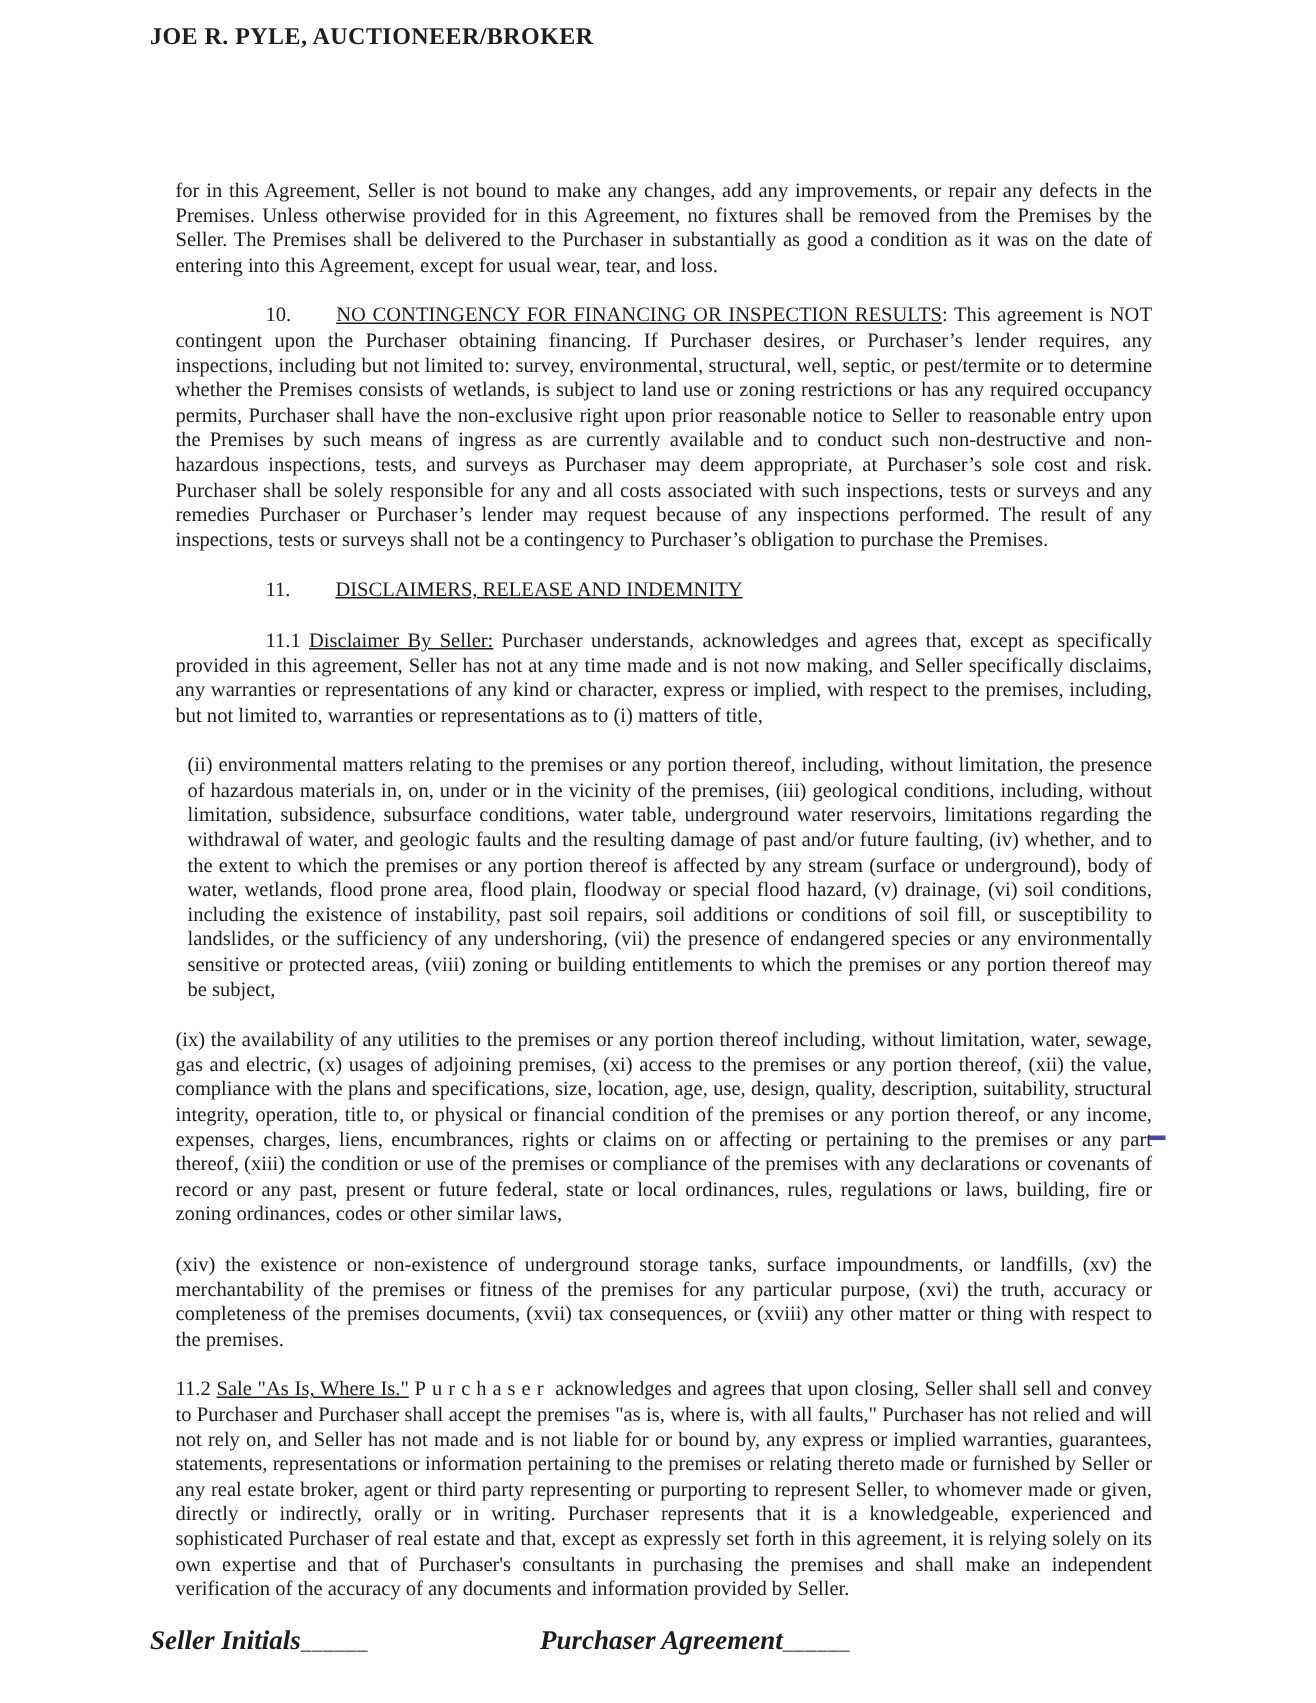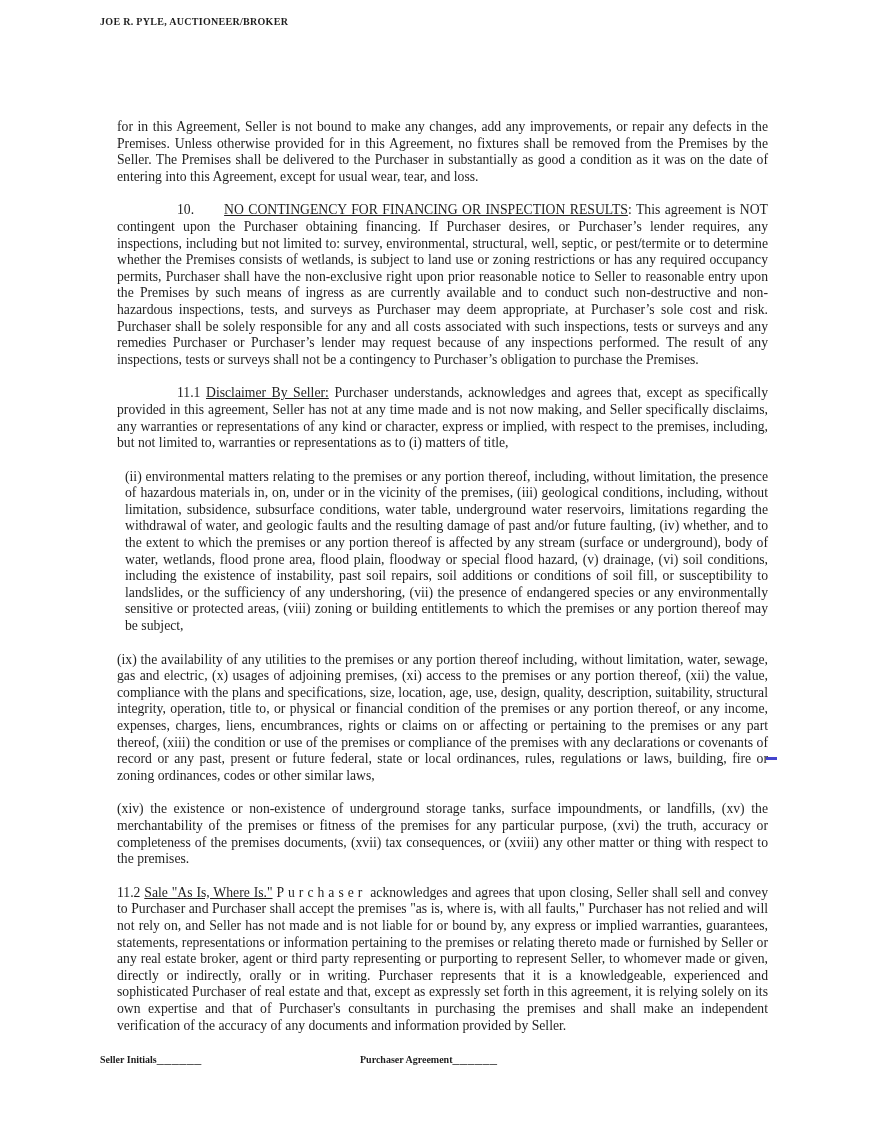--- a/index.html
+++ b/index.html
@@ -9,21 +9,21 @@
     height: 1135px;
     background: #ffffff;
     overflow: hidden;
     font-family: "Liberation Serif", "DejaVu Serif", serif;
     color: #1e1e1e;
   }
   .doc-header {
     position: absolute;
     left: 100px;
     top: 16px;
-    font-size: 10px;
+    font-size: 16px;
     font-weight: bold;
     letter-spacing: 0.3px;
     white-space: nowrap;
   }
   .doc-body {
     position: absolute;
     left: 100px;
     top: 102px;
     width: 685px;
     font-size: 13.7px;
@@ -42,21 +42,21 @@
   .seg-sp  { letter-spacing: 4px; }
   .initials-row {
     position: relative;
     margin-top: 4px;
     height: 22px;
     text-align: left !important;
   }
   .initials-item { position: absolute; top: 0; white-space: nowrap; }
   .initials-item.seller    { left: 0; }
   .initials-item.purchaser { left: 260px; }
-  .initials-label { font-weight: bold; font-size: 10px; }
+  .initials-label { font-weight: bold; font-size: 18px; font-style: italic; }
   .initials-blank { font-size: 14px; letter-spacing: 0.5px; margin-top: 43px; }
   .margin-dash {
     position: absolute;
     left: 766px;
     top: 757px;
     width: 11px;
     height: 3px;
     background: #4444cc;
   }
 </style>
@@ -66,20 +66,21 @@
 <div class="page">
 
   <div class="doc-header">JOE R. PYLE, AUCTIONEER/BROKER</div>
 
   <div class="doc-body">
 
     <p class="b-cont"><span class="seg">for in this Agreement, Seller is not bound to make any changes, add any improvements, or repair any defects in the Premises. Unless otherwise provided for in this Agreement, no fixtures shall be removed from the Premises by the Seller.  The Premises shall be delivered to the Purchaser in substantially as good a condition as it was on the date of entering into this Agreement, except for usual wear, tear, and loss.</span></p>
 
     <p class="b-s10"><span class="seg">10.</span><span class="seg seg-tab"></span><span class="seg seg-u">NO CONTINGENCY FOR FINANCING OR INSPECTION RESULTS</span><span class="seg">: This agreement is NOT contingent upon the Purchaser obtaining financing. If Purchaser desires, or Purchaser’s lender requires, any inspections, including but not limited to: survey, environmental, structural, well, septic, or pest/termite or to determine whether the Premises consists of wetlands, is subject to land use or zoning restrictions or has any required occupancy permits, Purchaser shall have the non-exclusive right upon prior reasonable notice to Seller to reasonable entry upon the Premises by such means of ingress as are currently available and to conduct such non-destructive and non-hazardous inspections, tests, and surveys as Purchaser may deem appropriate, at Purchaser’s sole cost and risk. Purchaser shall be solely responsible for any and all costs associated with such inspections, tests or surveys and any remedies Purchaser or Purchaser’s lender may request because of any inspections performed. The result of any inspections, tests or surveys shall not be a contingency to Purchaser’s obligation to purchase the Premises.</span></p>
 
+    <p class="b-s11h"><span class="seg">11.</span><span class="seg seg-tab"></span><span class="seg seg-u">DISCLAIMERS, RELEASE AND INDEMNITY</span></p>
 
     <p class="b-111"><span class="seg">11.1 </span><span class="seg seg-u">Disclaimer By Seller:</span><span class="seg"> Purchaser understands, acknowledges and agrees that, except as specifically provided in this agreement, Seller has not at any time made and is not now making, and Seller specifically disclaims, any warranties or representations of any kind or character, express or implied, with respect to the premises, including, but not limited to, warranties or representations as to (i) matters of title,</span></p>
 
     <p class="b-ii"><span class="seg">(ii) environmental matters relating to the premises or any portion thereof, including, without limitation, the presence of hazardous materials in, on, under or in the vicinity of the premises, (iii) geological conditions, including, without limitation, subsidence, subsurface conditions, water table, underground water reservoirs, limitations regarding the withdrawal of water, and geologic faults and the resulting damage of past and/or future faulting, (iv) whether, and to the extent to which the premises or any portion thereof is affected by any stream (surface or underground), body of water, wetlands, flood prone area, flood plain, floodway or special flood hazard, (v) drainage, (vi) soil conditions, including the existence of instability, past soil repairs, soil additions or conditions of soil fill, or susceptibility to landslides, or the sufficiency of any undershoring, (vii) the presence of endangered species or any environmentally sensitive or protected areas, (viii) zoning or building entitlements to which the premises or any portion thereof may be subject,</span></p>
 
     <p class="b-ix"><span class="seg">(ix) the availability of any utilities to the premises or any portion thereof including, without limitation, water, sewage, gas and electric, (x) usages of adjoining premises,  (xi) access to the premises or any portion thereof, (xii) the value, compliance with the plans and specifications, size, location, age, use, design, quality, description, suitability, structural integrity, operation, title to, or physical or financial condition of the premises or any portion thereof, or any income, expenses, charges, liens, encumbrances, rights or claims on or affecting or pertaining to the premises or any part thereof, (xiii) the condition or use of the premises or compliance of the premises with any declarations or covenants of record or any past, present or future federal, state or local ordinances, rules, regulations or laws, building, fire or zoning ordinances, codes or other similar laws,</span></p>
 
     <p class="b-xiv"><span class="seg">(xiv) the existence or non-existence of underground storage tanks, surface impoundments, or landfills, (xv) the merchantability of the premises or fitness of the premises for any particular purpose, (xvi) the truth, accuracy or completeness of the premises documents, (xvii) tax consequences, or (xviii) any other matter or thing with respect to the premises.</span></p>
 
     <p class="b-112"><span class="seg">11.2 </span><span class="seg seg-u">Sale "As Is, Where Is."</span><span class="seg"> </span><span class="seg seg-sp">Purchaser</span><span class="seg"> acknowledges and agrees that upon closing, Seller shall sell and convey to Purchaser and Purchaser shall accept the premises "as is, where is, with all faults," Purchaser has not relied and will not rely on, and Seller has not made and is not liable for or bound by, any express or implied warranties, guarantees, statements, representations or information pertaining to the premises or relating thereto made or furnished by Seller or any real estate broker, agent or third party representing or purporting to represent Seller, to whomever made or given, directly or indirectly, orally or in writing. Purchaser represents that it is a knowledgeable, experienced and sophisticated Purchaser of real estate and that, except as expressly set forth in this agreement, it is relying solely on its own expertise and that of Purchaser's consultants in purchasing the premises and shall make an independent verification of the accuracy of any documents and information provided by Seller.</span></p>

